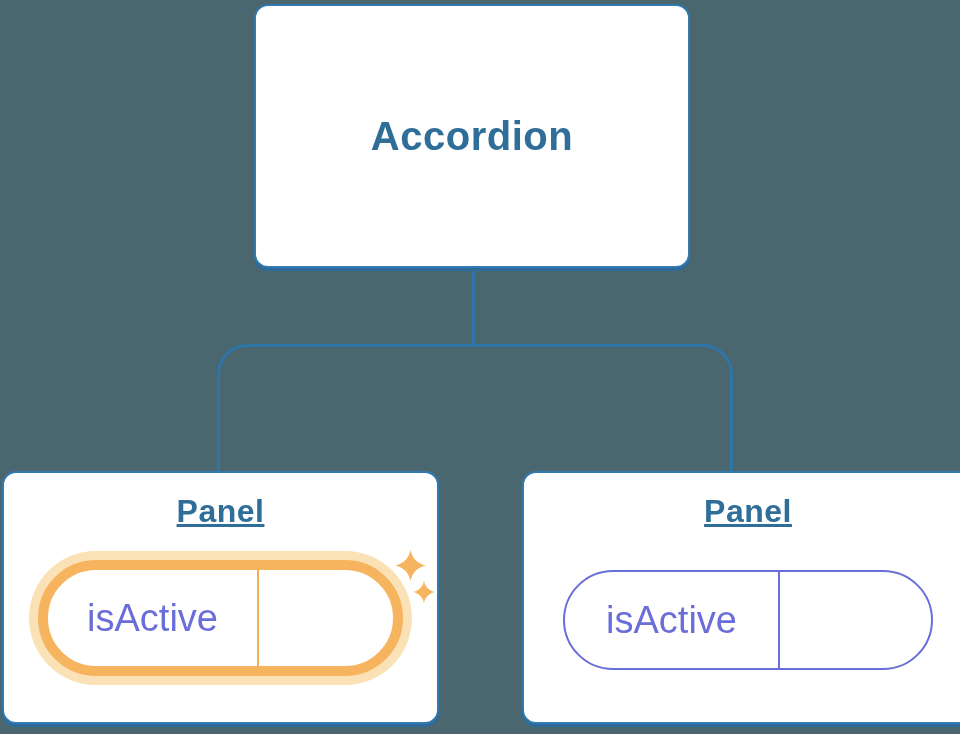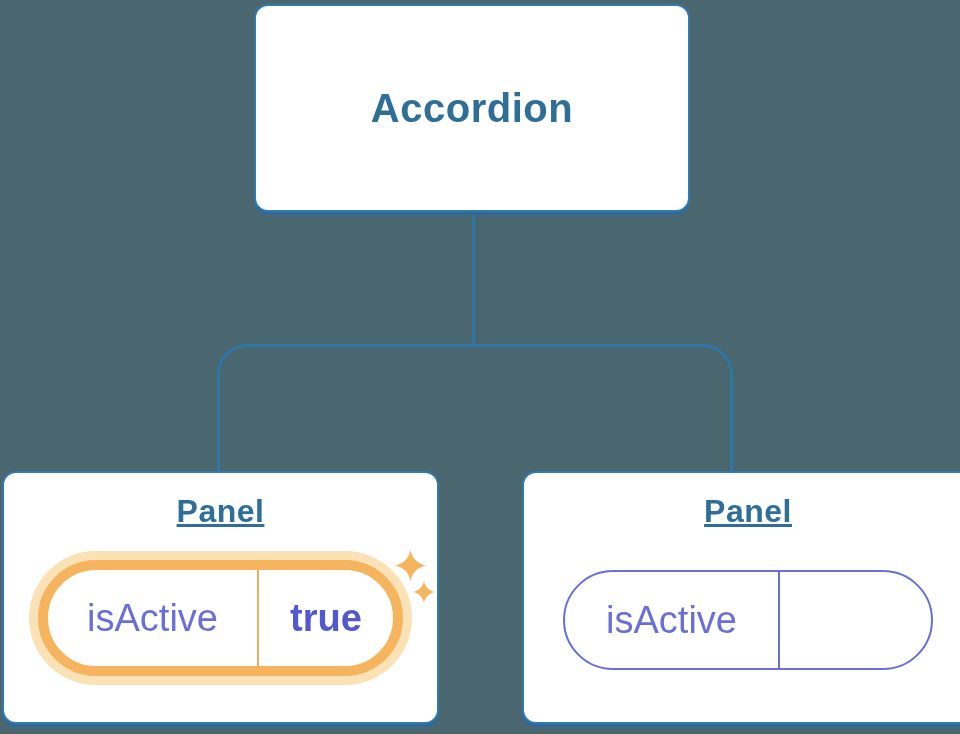--- a/index.html
+++ b/index.html
@@ -32,21 +32,21 @@
   .node {
     position: absolute;
     background: #ffffff;
     border: 2.5px solid #3179ae;
     border-radius: 14px;
     box-shadow: 0 3px 0 #2d6a99;
     box-sizing: border-box;
   }
   .node-root {
     left: 254px; top: 4px;
-    width: 436px; height: 208px;
+    width: 436px; height: 264px;
     display: flex; align-items: center; justify-content: center; text-align: center;
   }
   .node-label {
     color: #2f6e98;
     font-size: 40px;
     font-weight: 600;
     letter-spacing: 0.5px;
   }
   .node-panel {
     top: 471px;
@@ -119,21 +119,20 @@
   <div class="bracket"></div>
 
   <div class="node node-root">
     <span class="node-label">Accordion</span>
   </div>
 
   <div class="node node-panel node-panel-left">
     <div class="panel-title">Panel</div>
     <div class="pill pill-on">
       <div class="pill-section pill-key">isActive</div>
-      <div class="pill-section pill-value">true</div>
     </div>
     <svg class="sparkle sparkle-big" viewBox="0 0 24 24">
       <path fill="#f6b45f" d="M12 0 C13.4 6.6 17.4 10.6 24 12 C17.4 13.4 13.4 17.4 12 24 C10.6 17.4 6.6 13.4 0 12 C6.6 10.6 10.6 6.6 12 0 Z"></path>
     </svg>
     <svg class="sparkle sparkle-small" viewBox="0 0 24 24">
       <path fill="#f6b45f" d="M12 0 C13.4 6.6 17.4 10.6 24 12 C17.4 13.4 13.4 17.4 12 24 C10.6 17.4 6.6 13.4 0 12 C6.6 10.6 10.6 6.6 12 0 Z"></path>
     </svg>
   </div>
 
   <div class="node node-panel node-panel-right">

